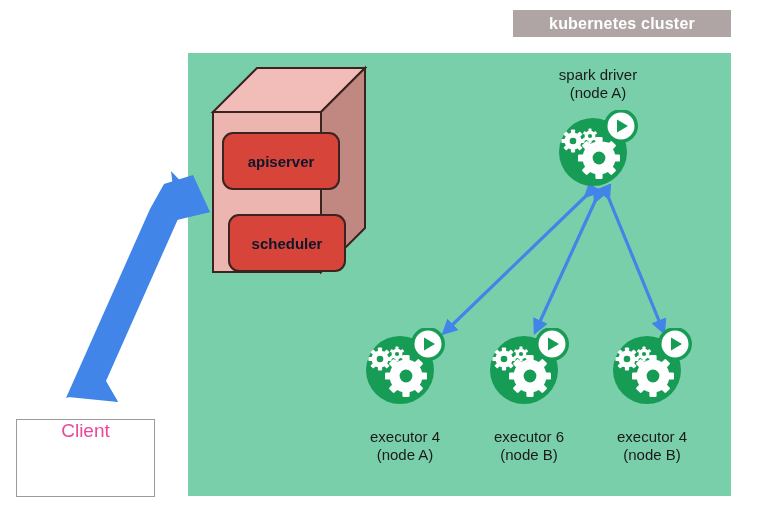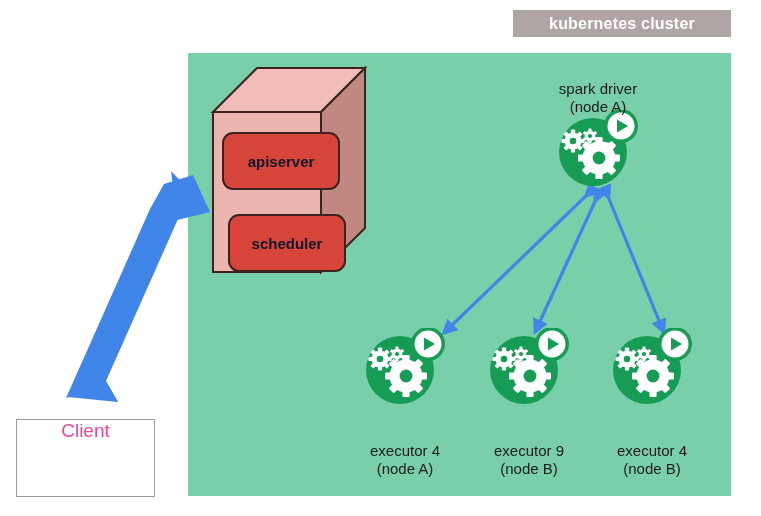--- a/index.html
+++ b/index.html
@@ -64,21 +64,20 @@
   }
 
   
   .node{position:absolute;}
   .node-icon{position:absolute;left:0;top:0;}
   .node-label{
     position:absolute;
     text-align:center;
     font-size:15px;color:#1a1a1a;line-height:18px;
     white-space:nowrap;
-    margin-top:14px;
   }
 
   .driver{left:553px;top:110px;width:90px;height:78px;}
   .driver-label{left:528px;top:66px;width:140px;}
 
   .exec1{left:360px;top:328px;width:90px;height:78px;}
   .exec1-label{left:335px;top:428px;width:140px;}
   .exec2{left:484px;top:328px;width:90px;height:78px;}
   .exec2-label{left:459px;top:428px;width:140px;}
   .exec3{left:607px;top:328px;width:90px;height:78px;}
@@ -300,21 +299,21 @@
             <rect x="-1.5" y="-7.4" width="3" height="3.1" rx="0.6" transform="rotate(300)"></rect>
           </g>
           <circle cx="0" cy="0" r="2.1" fill="#169C54"></circle>
         </g>
       </g>
       <circle cx="68" cy="16" r="13.5" fill="#ffffff"></circle>
       <path d="M64,9.5 L75,16 L64,22.5 z" fill="#169C54"></path>
     </svg>
   </div>
   <div class="node-label exec2-label">
-    <div>executor 9</div>
+    <div>executor 6</div>
     <div>(node B)</div>
   </div>
 
   <div class="node exec3">
     <svg class="node-icon" width="90" height="78" viewBox="0 0 90 78">
       <circle cx="40" cy="42" r="34" fill="#169C54"></circle>
       <circle cx="68" cy="16" r="17" fill="#169C54"></circle>
       <g fill="#ffffff">
         <g transform="translate(46,48)">
           <circle cx="0" cy="0" r="16.5"></circle>

